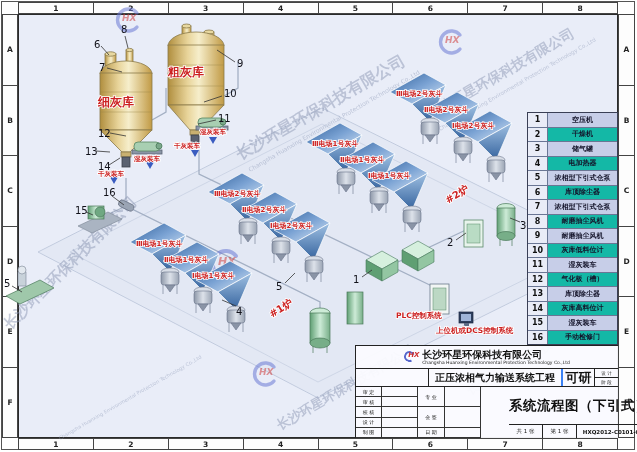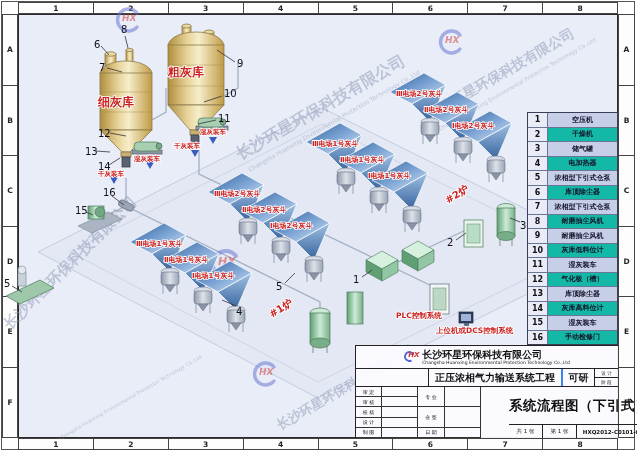--- a/index.html
+++ b/index.html
@@ -40,21 +40,21 @@
   .hxc{position:absolute;left:0;top:1px;width:11px;height:11px;border:2.2px solid #5566cc;
        border-right-color:transparent;border-radius:50%;transform:rotate(20deg);}
   .hxtxt{position:absolute;left:4px;top:1px;font-size:7px;font-weight:bold;font-style:italic;color:#d03030;}
   .tb-cn{font-size:10px;font-weight:bold;line-height:10px;}
   .tb-en{font-size:4.5px;line-height:5px;color:#222;}
   .tb-row2{height:18px;border-bottom:1px solid #222;display:flex;}
   .tb-blank{width:73px;border-right:1px solid #222;}
   .tb-project{width:134px;border-right:2px solid #3b82f6;display:flex;align-items:center;justify-content:center;
               font-size:10px;font-weight:bold;white-space:nowrap;overflow:hidden;}
   .tb-stage{width:32px;border-right:1px solid #222;display:flex;align-items:center;justify-content:center;
-            font-size:10px;font-weight:bold;}
+            font-size:13px;font-weight:bold;}
   .tb-minis{flex:1;display:flex;flex-direction:column;}
   .tb-minis div{flex:1;display:flex;align-items:center;justify-content:center;font-size:4.5px;}
   .tb-minis div:first-child{border-bottom:1px solid #222;}
   .tb-main{flex:1;display:flex;min-height:0;}
   .tb-grid{width:125px;border-right:1px solid #222;display:grid;
            grid-template-columns:26px 36px 27px 36px;grid-template-rows:repeat(5,1fr);}
   .tb-grid div{border-right:.5px solid #333;border-bottom:.5px solid #333;display:flex;
                align-items:center;justify-content:center;font-size:5px;overflow:hidden;}
   .tb-right{flex:1;display:flex;flex-direction:column;margin-left:28px;}
   .tb-title{flex:1;display:flex;align-items:center;justify-content:center;

